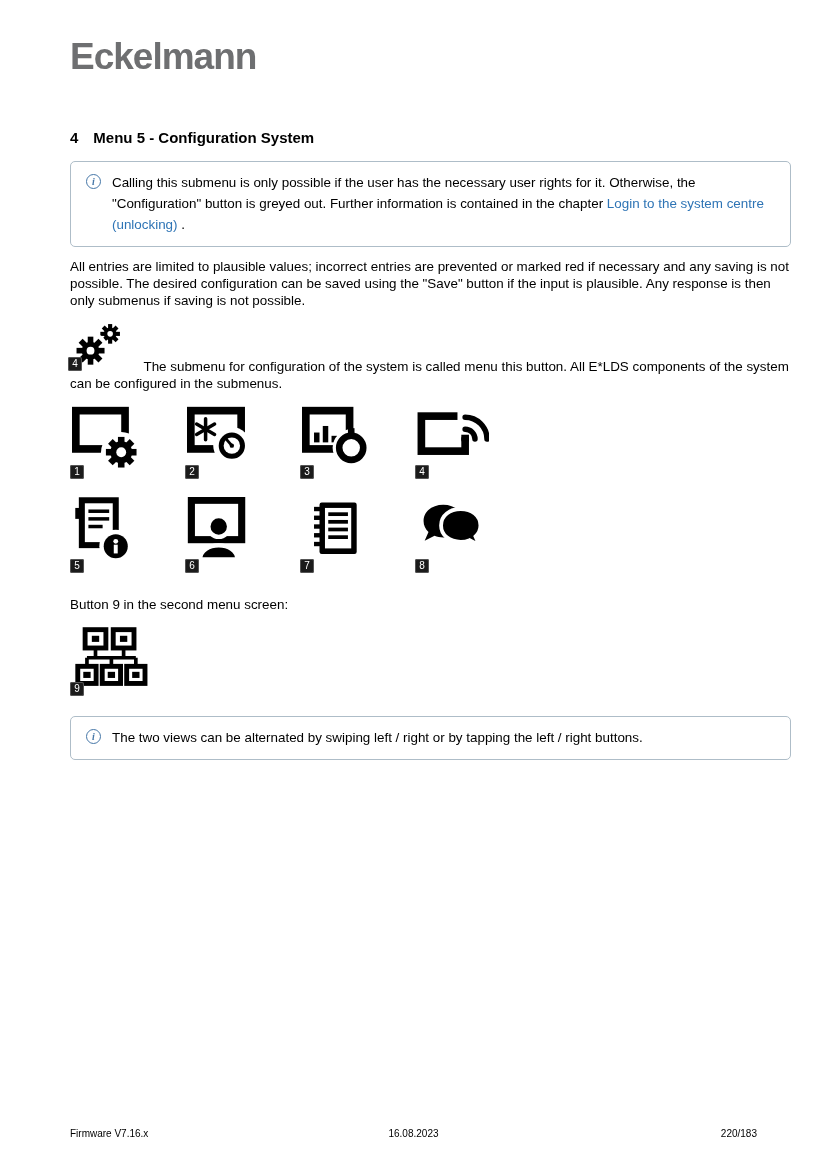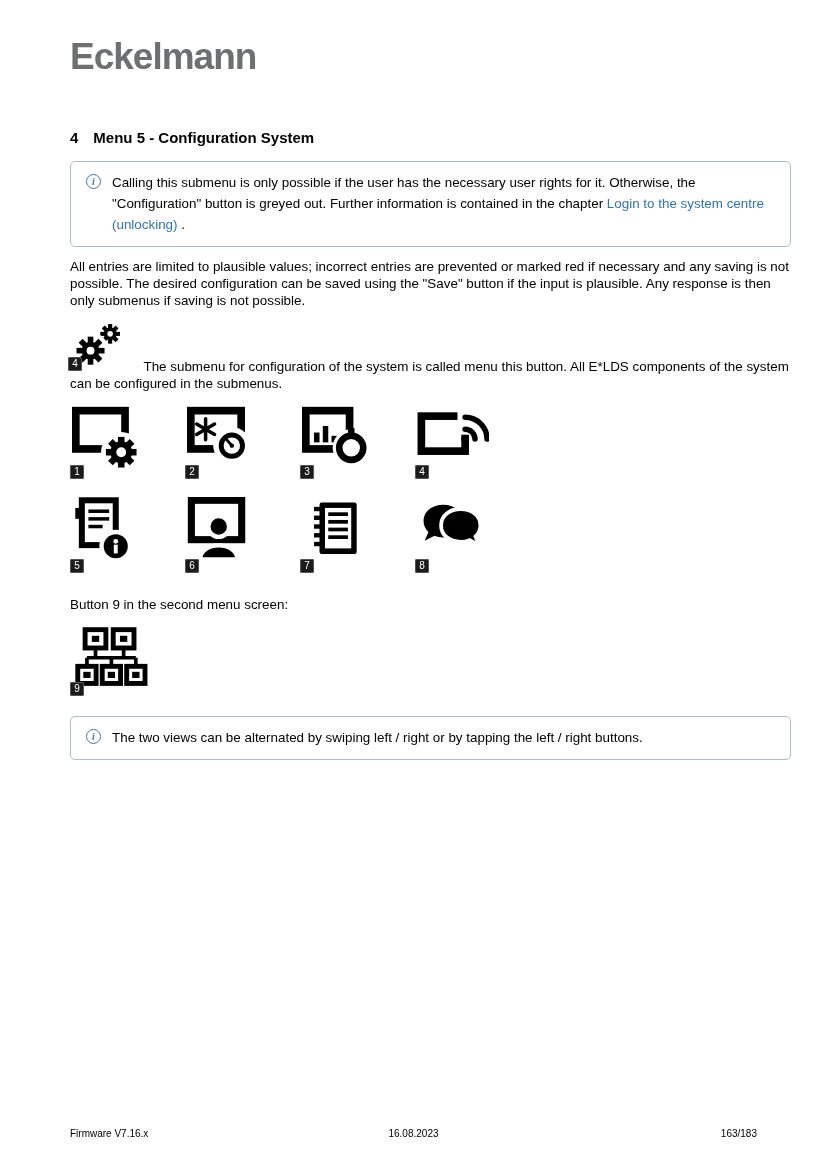--- a/index.html
+++ b/index.html
@@ -267,14 +267,14 @@
         <span>i</span>
       </span>
     <div class="note-body">The two views can be alternated by swiping left / right or by tapping the left / right buttons.</div>
   </div>
 
 </div>
 
 <div class="footer">
   <span>Firmware V7.16.x</span>
   <span class="fc">16.08.2023</span>
-  <span class="fr">163/183</span>
+  <span class="fr">220/183</span>
 </div>
 
 </body></html>

